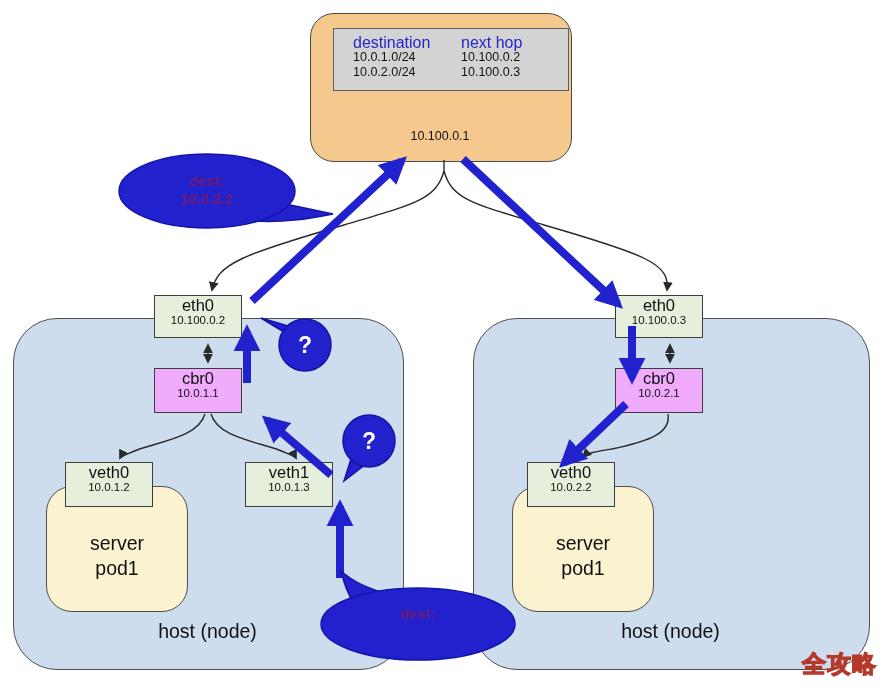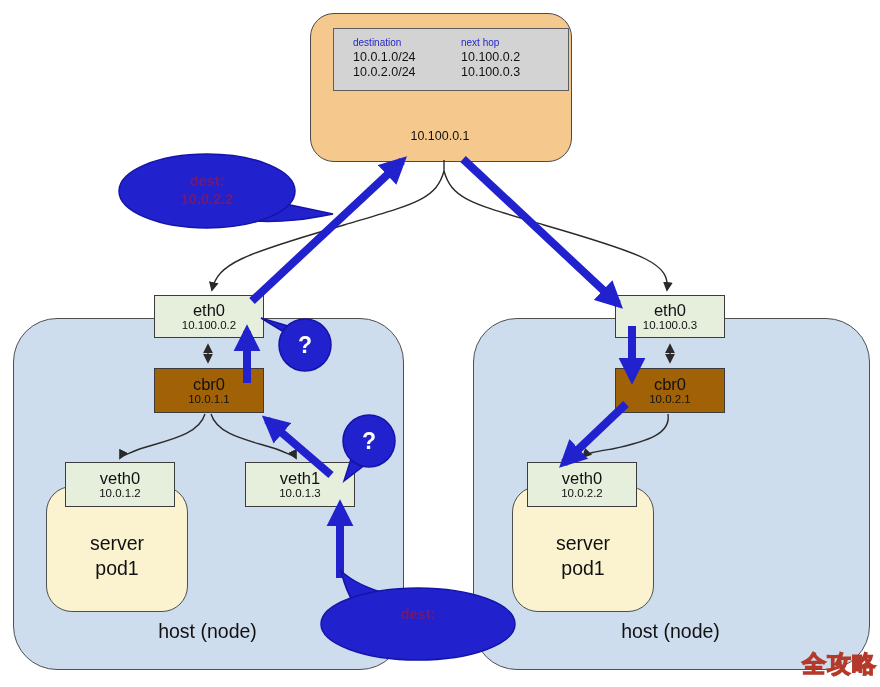--- a/index.html
+++ b/index.html
@@ -17,21 +17,21 @@
     left:310px;top:13px;width:260px;height:147px;background:#f5c88e;
     border:1.6px solid #4a4a4a;border-radius:24px;z-index:1;
   }
   .rtable{
     left:333px;top:28px;width:234px;height:61px;background:#d3d3d3;
     border:1.6px solid #5e5e5e;z-index:2;font-size:12.5px;line-height:15px;
   }
   .rtable .col{position:absolute;top:6px;white-space:nowrap;}
   .rtable .col.c1{left:19px;}
   .rtable .col.c2{left:127px;}
-  .rtable .hdr{color:#2525cc;font-size:10px;}
+  .rtable .hdr{color:#2525cc;font-size:16px;}
   .router-title{left:310px;top:109px;width:260px;text-align:center;font-size:17px;z-index:2;}
   .router-ip{left:310px;top:129px;width:260px;text-align:center;font-size:12.5px;z-index:2;}
 
   
   .host{
     top:318px;height:350px;background:#cddded;border:1.8px solid #4f4f4f;
     border-radius:44px;z-index:1;
   }
   .host.left{left:13px;width:389px;}
   .host.right{left:473px;width:395px;}
@@ -45,27 +45,27 @@
     border-radius:26px;z-index:3;display:flex;flex-direction:column;align-items:center;
     justify-content:center;padding-top:14px;box-sizing:border-box;
     font-size:19.5px;line-height:25px;text-align:right;
   }
   .pod.p1{left:46px;}
   .pod.p2{left:227px;}
   .pod.p3{left:512px;}
 
   
   .nbox{
-    width:110px;z-index:4;border:1.6px solid #3c3c3c;display:flex;flex-direction:column;
-    align-items:center;justify-content:center;text-align:center;box-sizing:border-box;
+    width:88px;z-index:4;border:1.6px solid #3c3c3c;display:flex;flex-direction:column;
+    align-items:center;text-align:center;box-sizing:border-box;
   }
   .nbox .t{font-size:16.5px;line-height:18px;}
   .nbox .ip{font-size:11.5px;line-height:13px;}
   .green{background:#e6efdc;}
-  .pink{background:#a16207;}
+  .pink{background:#f0abfc;}
   .eth-l{left:154px;top:295px;height:43px;}
   .eth-r{left:615px;top:295px;height:43px;}
   .cbr-l{left:154px;top:368px;height:45px;}
   .cbr-r{left:615px;top:368px;height:45px;}
   .veth-l1{left:65px;top:462px;height:45px;}
   .veth-l2{left:245px;top:462px;height:45px;}
   .veth-r1{left:527px;top:462px;height:45px;}
 
   
   .callout-text{

